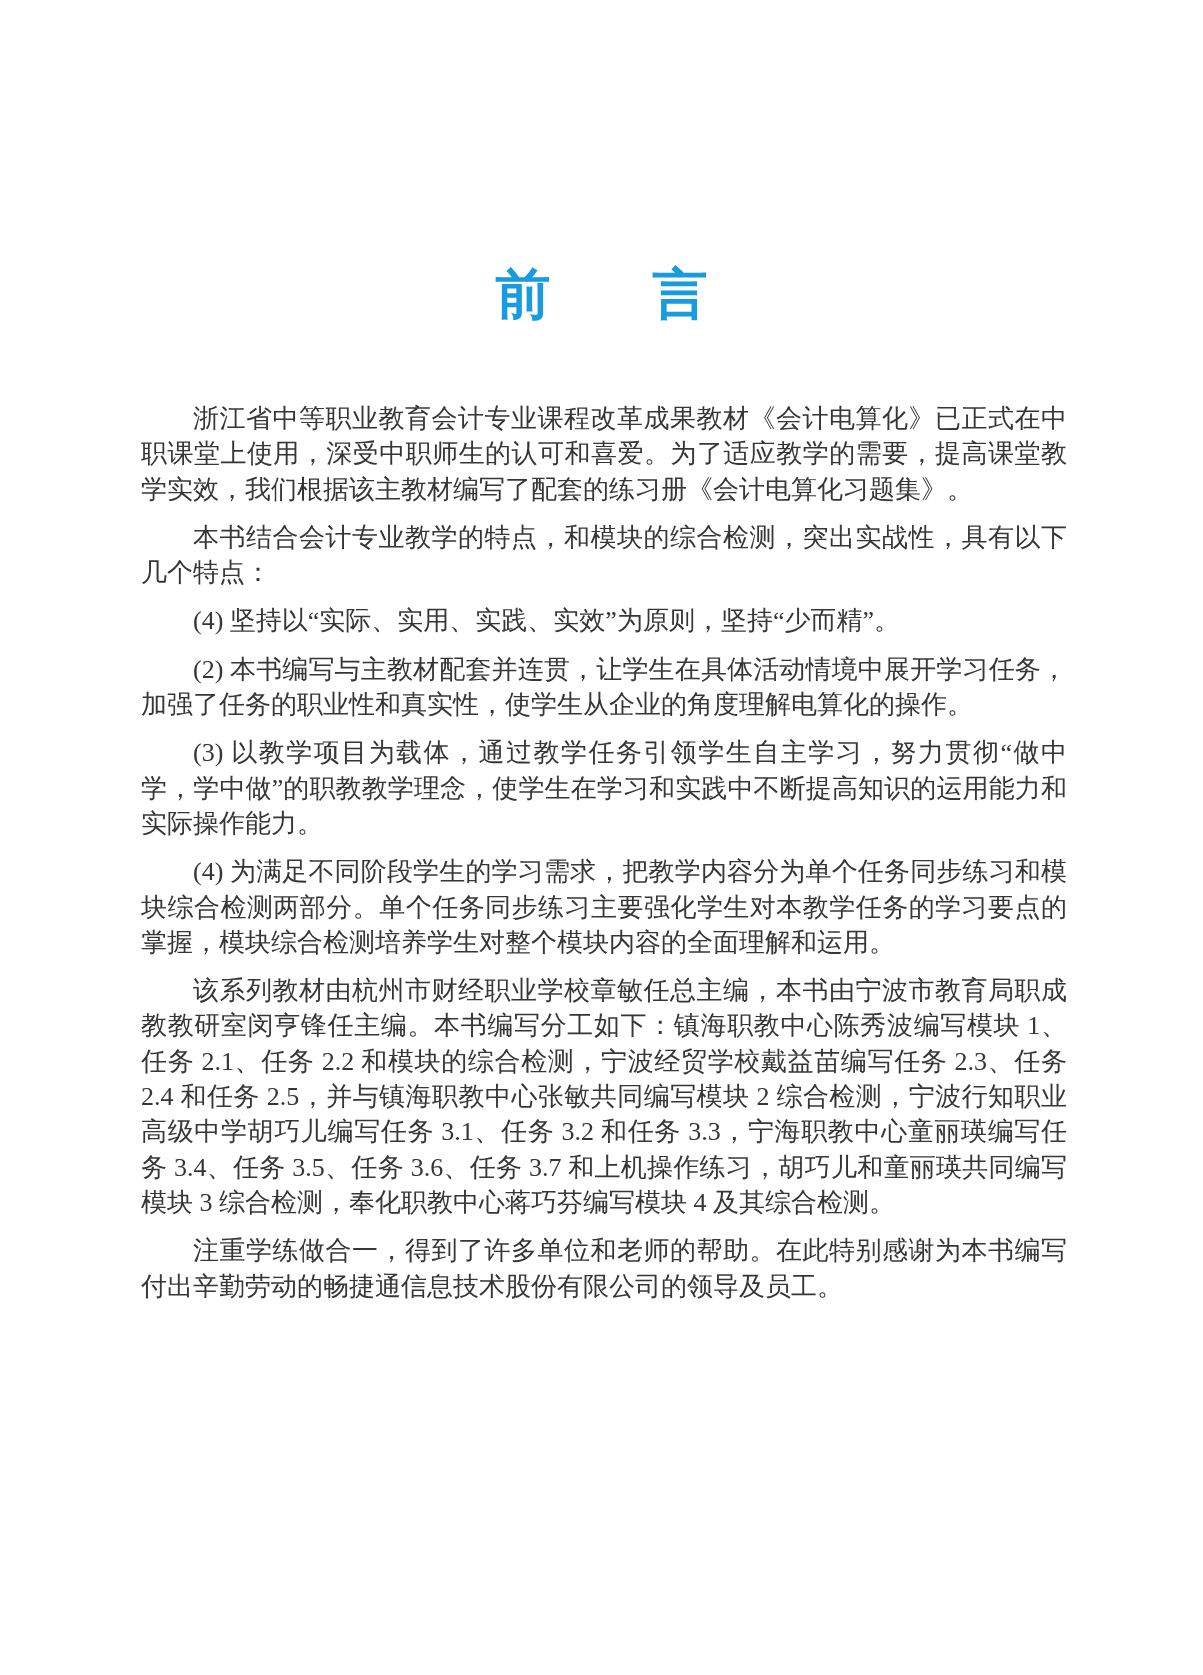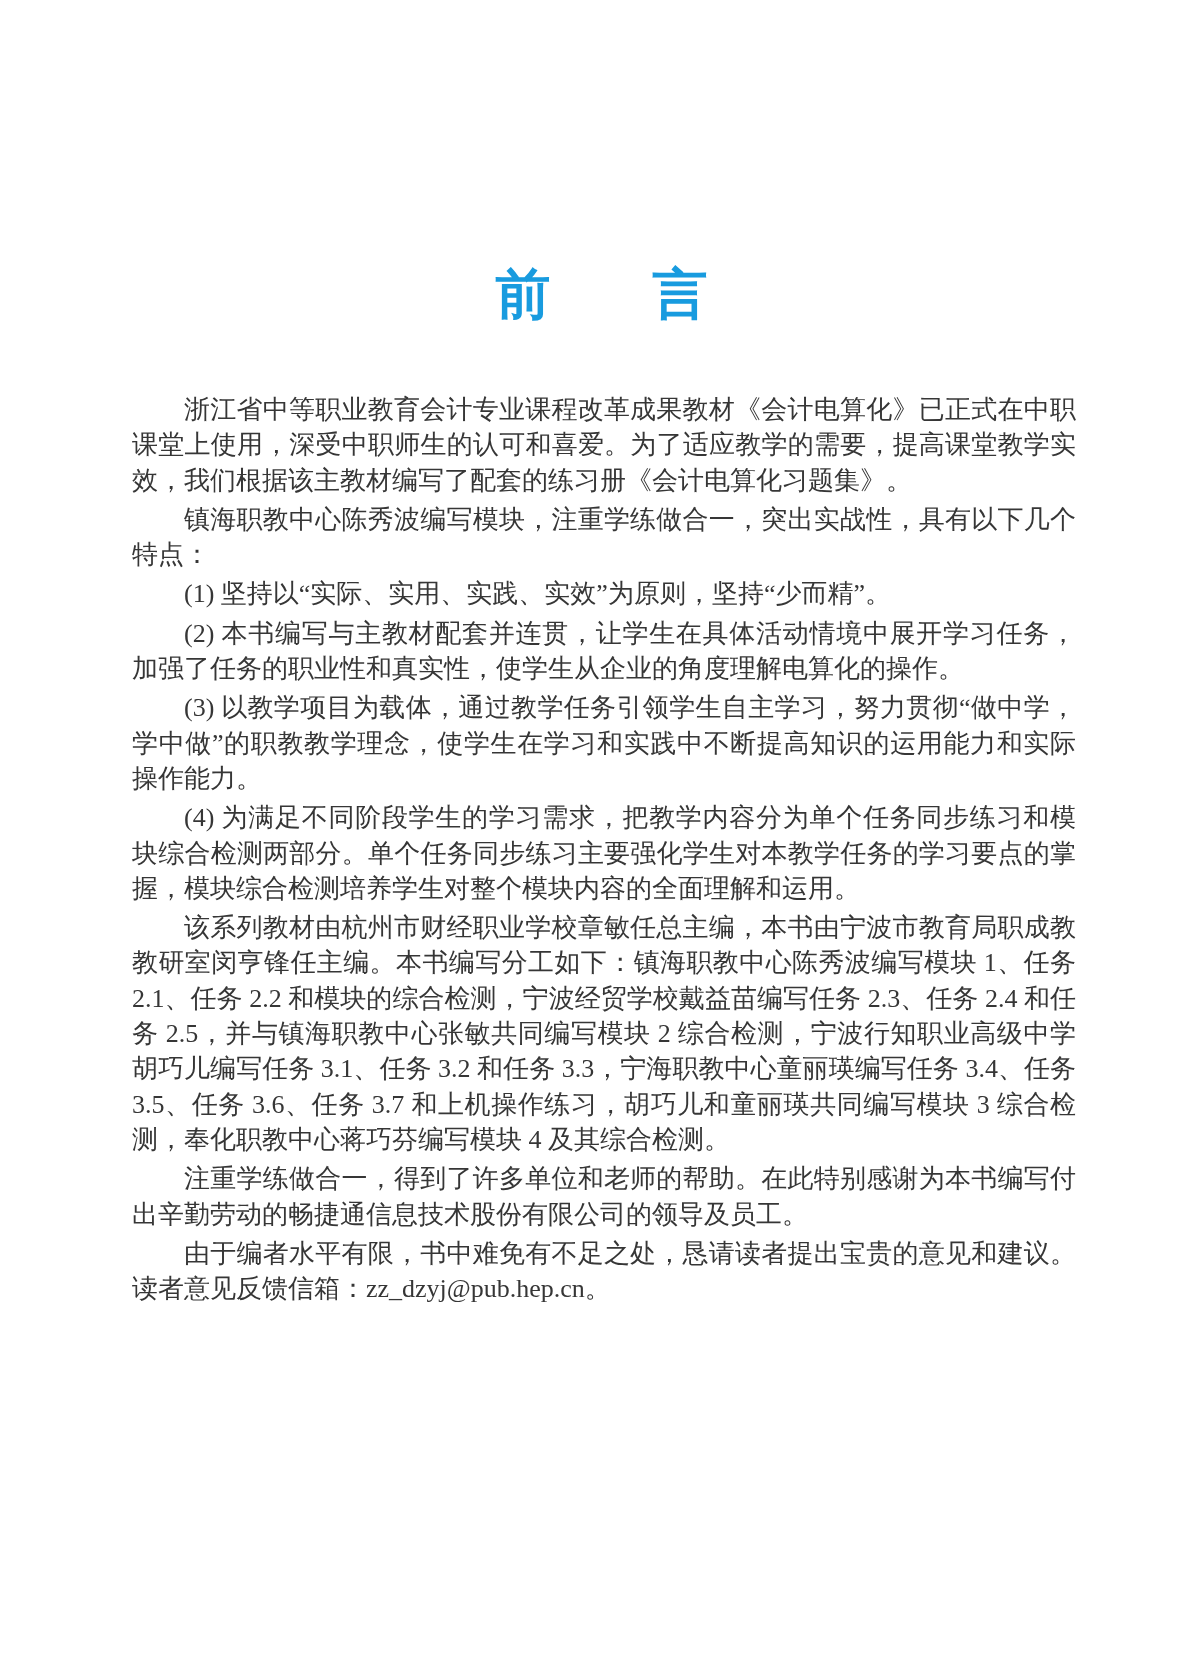--- a/index.html
+++ b/index.html
@@ -41,41 +41,40 @@
     top: 388px;
     left: 128px;
     width: 952px;
     color: #363636;
     font-size: 26px;
     line-height: 35.3px;
     text-align: justify;
     text-justify: inter-ideograph;
   }
   .para {
-    margin: 4px;
+    margin: 13px;
     padding: 0;
     text-indent: 2em;
     word-break: break-word;
   }
 </style>
 </head>
 <body>
 
 <div class="page">
 
   <h1 class="title">
     <span>前</span>
     <span>言</span>
   </h1>
 
   <div class="body-text">
     <p class="para">浙江省中等职业教育会计专业课程改革成果教材《会计电算化》已正式在中职课堂上使用，深受中职师生的认可和喜爱。为了适应教学的需要，提高课堂教学实效，我们根据该主教材编写了配套的练习册《会计电算化习题集》。</p>
-    <p class="para">镇海职教中心陈秀波编写模块，注重学练做合一，突出实战性，具有以下几个特点：</p>
-    <p class="para">(1) 坚持以“实际、实用、实践、实效”为原则，坚持“少而精”。</p>
+    <p class="para">本书结合会计专业教学的特点，和模块的综合检测，突出实战性，具有以下几个特点：</p>
+    <p class="para">(4) 坚持以“实际、实用、实践、实效”为原则，坚持“少而精”。</p>
     <p class="para">(2) 本书编写与主教材配套并连贯，让学生在具体活动情境中展开学习任务，加强了任务的职业性和真实性，使学生从企业的角度理解电算化的操作。</p>
     <p class="para">(3) 以教学项目为载体，通过教学任务引领学生自主学习，努力贯彻“做中学，学中做”的职教教学理念，使学生在学习和实践中不断提高知识的运用能力和实际操作能力。</p>
     <p class="para">(4) 为满足不同阶段学生的学习需求，把教学内容分为单个任务同步练习和模块综合检测两部分。单个任务同步练习主要强化学生对本教学任务的学习要点的掌握，模块综合检测培养学生对整个模块内容的全面理解和运用。</p>
     <p class="para">该系列教材由杭州市财经职业学校章敏任总主编，本书由宁波市教育局职成教教研室闵亨锋任主编。本书编写分工如下：镇海职教中心陈秀波编写模块 1、任务 2.1、任务 2.2 和模块的综合检测，宁波经贸学校戴益苗编写任务 2.3、任务 2.4 和任务 2.5，并与镇海职教中心张敏共同编写模块 2 综合检测，宁波行知职业高级中学胡巧儿编写任务 3.1、任务 3.2 和任务 3.3，宁海职教中心童丽瑛编写任务 3.4、任务 3.5、任务 3.6、任务 3.7 和上机操作练习，胡巧儿和童丽瑛共同编写模块 3 综合检测，奉化职教中心蒋巧芬编写模块 4 及其综合检测。</p>
     <p class="para">注重学练做合一，得到了许多单位和老师的帮助。在此特别感谢为本书编写付出辛勤劳动的畅捷通信息技术股份有限公司的领导及员工。</p>
-    <p class="para">由于编者水平有限，书中难免有不足之处，恳请读者提出宝贵的意见和建议。读者意见反馈信箱：zz_dzyj@pub.hep.cn。</p>
   </div>
 
 </div>
 
 </body></html>

